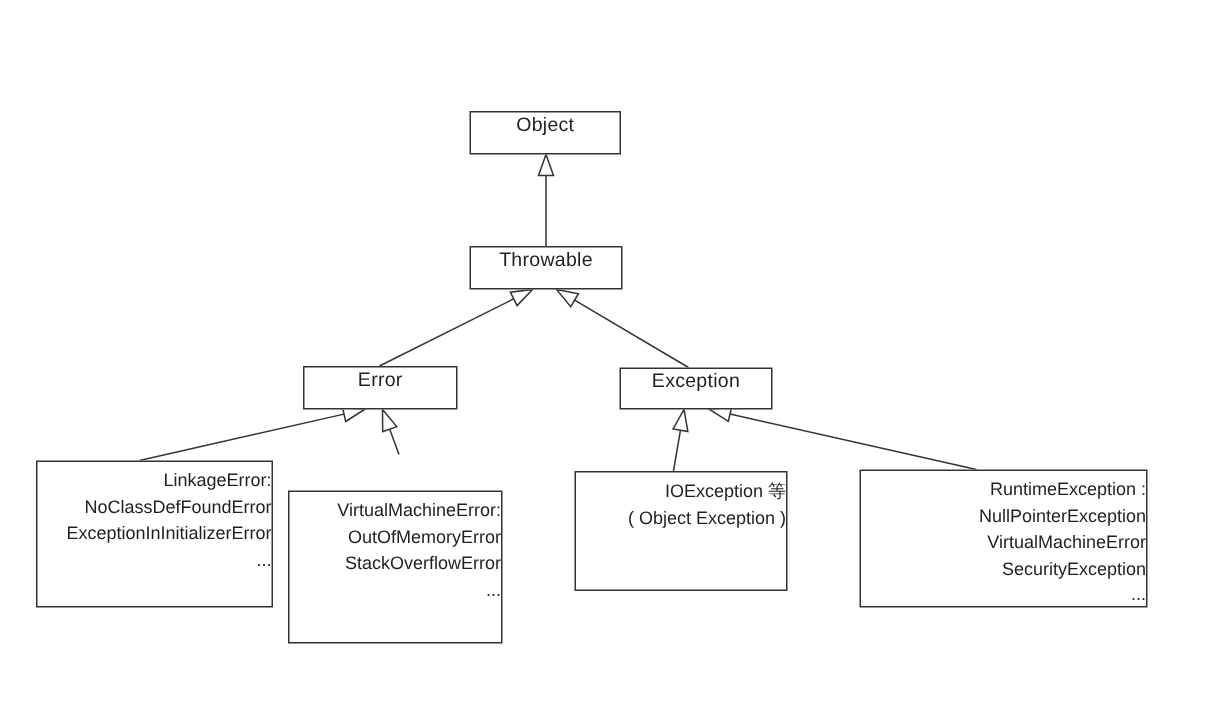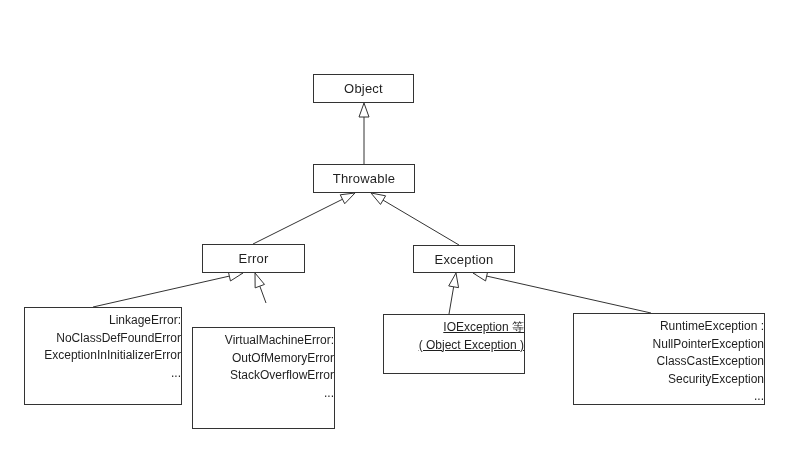--- a/index.html
+++ b/index.html
@@ -15,35 +15,35 @@
     color:var(--text);
   }
   .canvas{position:absolute;left:0;top:0;width:803px;height:474px;background:var(--bg);}
   svg.connectors{position:absolute;left:0;top:0;width:803px;height:474px;pointer-events:none;}
   .node{
     position:absolute;background:var(--bg);
     border:1px solid var(--line);
     text-align:center;
   }
   .node.header{
-    display:flex;align-items:center;justify-content:center;
+    display:flex;align-items:flex-start;justify-content:center;
     font-size:13px;letter-spacing:.2px;
   }
   .node.group{
     padding-top:4px;font-size:12px;line-height:17.5px;white-space:nowrap;text-align:right;
   }
   .node.group .ln{display:block;}
   
   #n-object   {left:313px;top:74px; width:101px;height:29px;}
   #n-throwable{left:313px;top:164px;width:102px;height:29px;}
   #n-error    {left:202px;top:244px;width:103px;height:29px;}
   #n-exception{left:413px;top:245px;width:102px;height:28px;}
   #n-linkage  {left:24px; top:307px;width:158px;height:98px;}
   #n-vm       {left:192px;top:303px;width:143px;height:102px;margin-top:24px;}
-  #n-io       {left:383px;top:314px;width:142px;height:60px;text-decoration:underline;}
+  #n-io       {left:383px;top:314px;width:142px;height:80px;}
   #n-runtime  {left:573px;top:313px;width:192px;height:92px;}
 </style>
 </head>
 <body>
 
 <div class="canvas">
 
   <svg class="connectors" id="connectors" viewBox="0 0 803 474">
       <g>
         <line x1="364" y1="164" x2="364" y2="117" stroke="#333333" stroke-width="1"></line>
@@ -106,18 +106,18 @@
   </div>
 
   <div class="node group" id="n-io">
     <span class="ln">IOException 等</span>
     <span class="ln">( Object Exception )</span>
   </div>
 
   <div class="node group" id="n-runtime">
     <span class="ln">RuntimeException :</span>
     <span class="ln">NullPointerException</span>
-    <span class="ln">ClassCastException</span>
+    <span class="ln">VirtualMachineError</span>
     <span class="ln">SecurityException</span>
     <span class="ln">...</span>
   </div>
 
 </div>
 
 </body></html>

